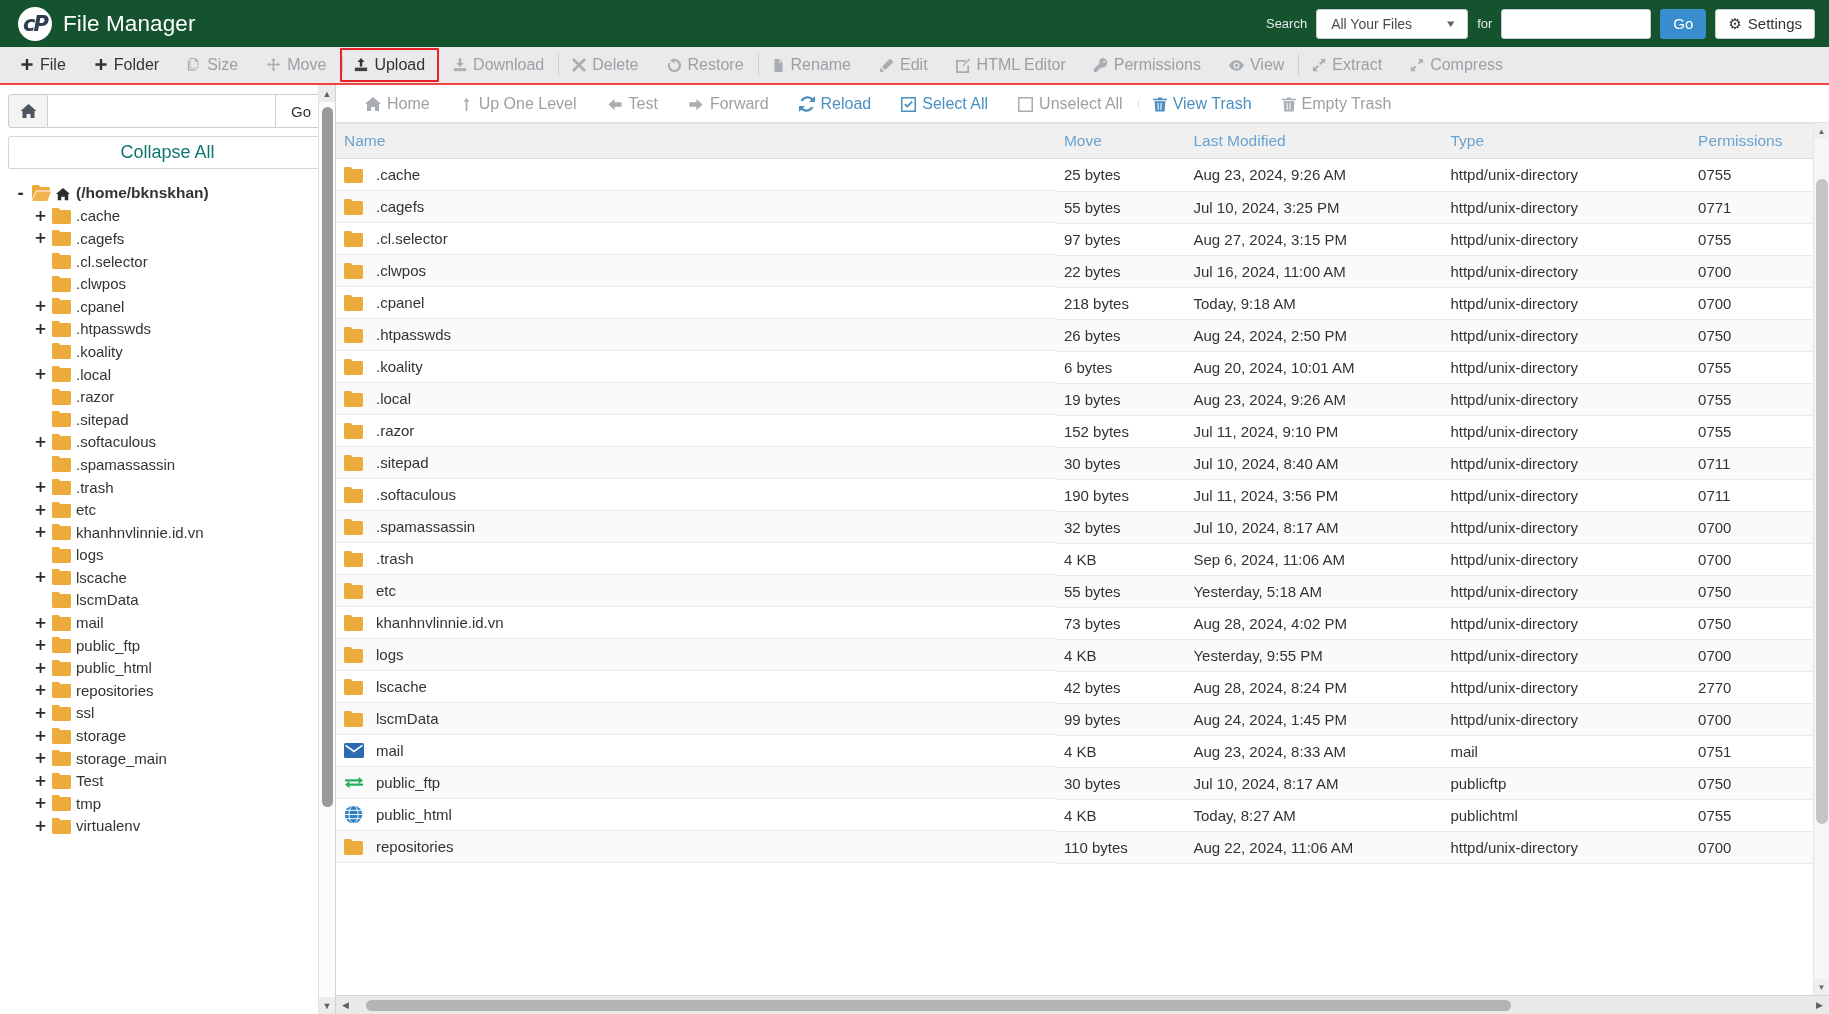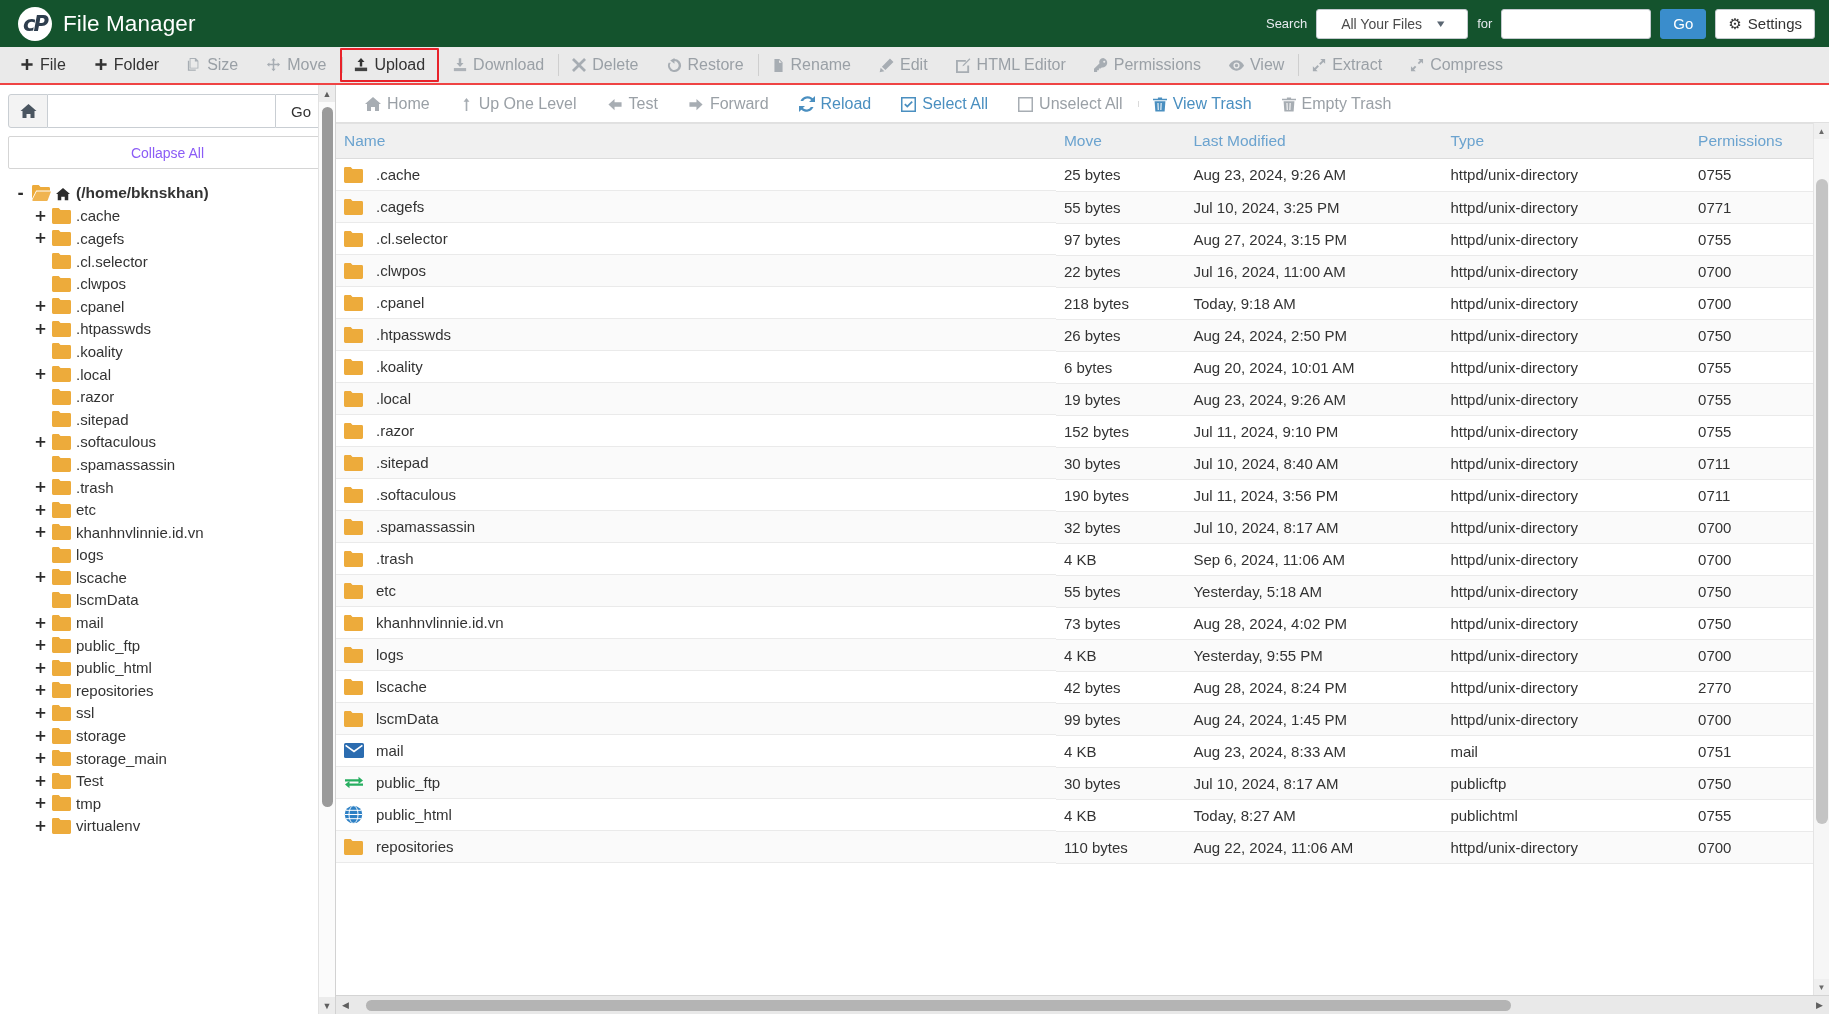--- a/index.html
+++ b/index.html
@@ -33,21 +33,21 @@
   .brand-title { color: #fff; font-size: 22.5px; font-weight: 400; letter-spacing: .1px; }
 
   .header-right {
     margin-left: auto;
     display: flex; align-items: center; gap: 9px;
   }
   .search-label { color: #e7ebef; font-size: 13px; }
   .search-select {
     width: 152px; height: 30px;
     background: #fff; border: 1px solid #c3c9ce; border-radius: 3px;
-    display: flex; align-items: center; padding: 0 24px;
+    display: flex; align-items: center; padding: 0 14px;
     font-size: 14px; color: #4a4a4a; position: relative;
   }
   .search-select .chev {
     margin-left: auto; font-size: 11px; color: #5a6672;
     transform: scaleX(1.35);
   }
   .search-input {
     width: 150px; height: 30px;
     background: #fff; border: 1px solid #c3c9ce; border-radius: 3px;
     font-size: 14px; padding: 0 7px; color: #333;
@@ -129,21 +129,21 @@
   }
   .path-go {
     width: 52px; border: 1px solid #c9ced3; background: #fff;
     border-radius: 0 3px 3px 0; font-size: 15px; color: #333;
     cursor: pointer; font-family: "Liberation Sans", sans-serif;
   }
   .collapse-all {
     margin: 8px 8px 0 8px; height: 33px;
     border: 1px solid #d5d5d5; background: #fff;
     display: flex; align-items: center; justify-content: center;
-    font-size: 14px; color: #8b5cf6; cursor: pointer; border-radius: 2px;
+    font-size: 18px; color: #0f766e; cursor: pointer; border-radius: 2px;
   }
   #tree {
     margin-top: 13px;
     padding-left: 4px;
     flex: 1;
     overflow: hidden;
     font-size: 15px;
   }
   .tree-node {
     display: flex; align-items: center; gap: 5px;

